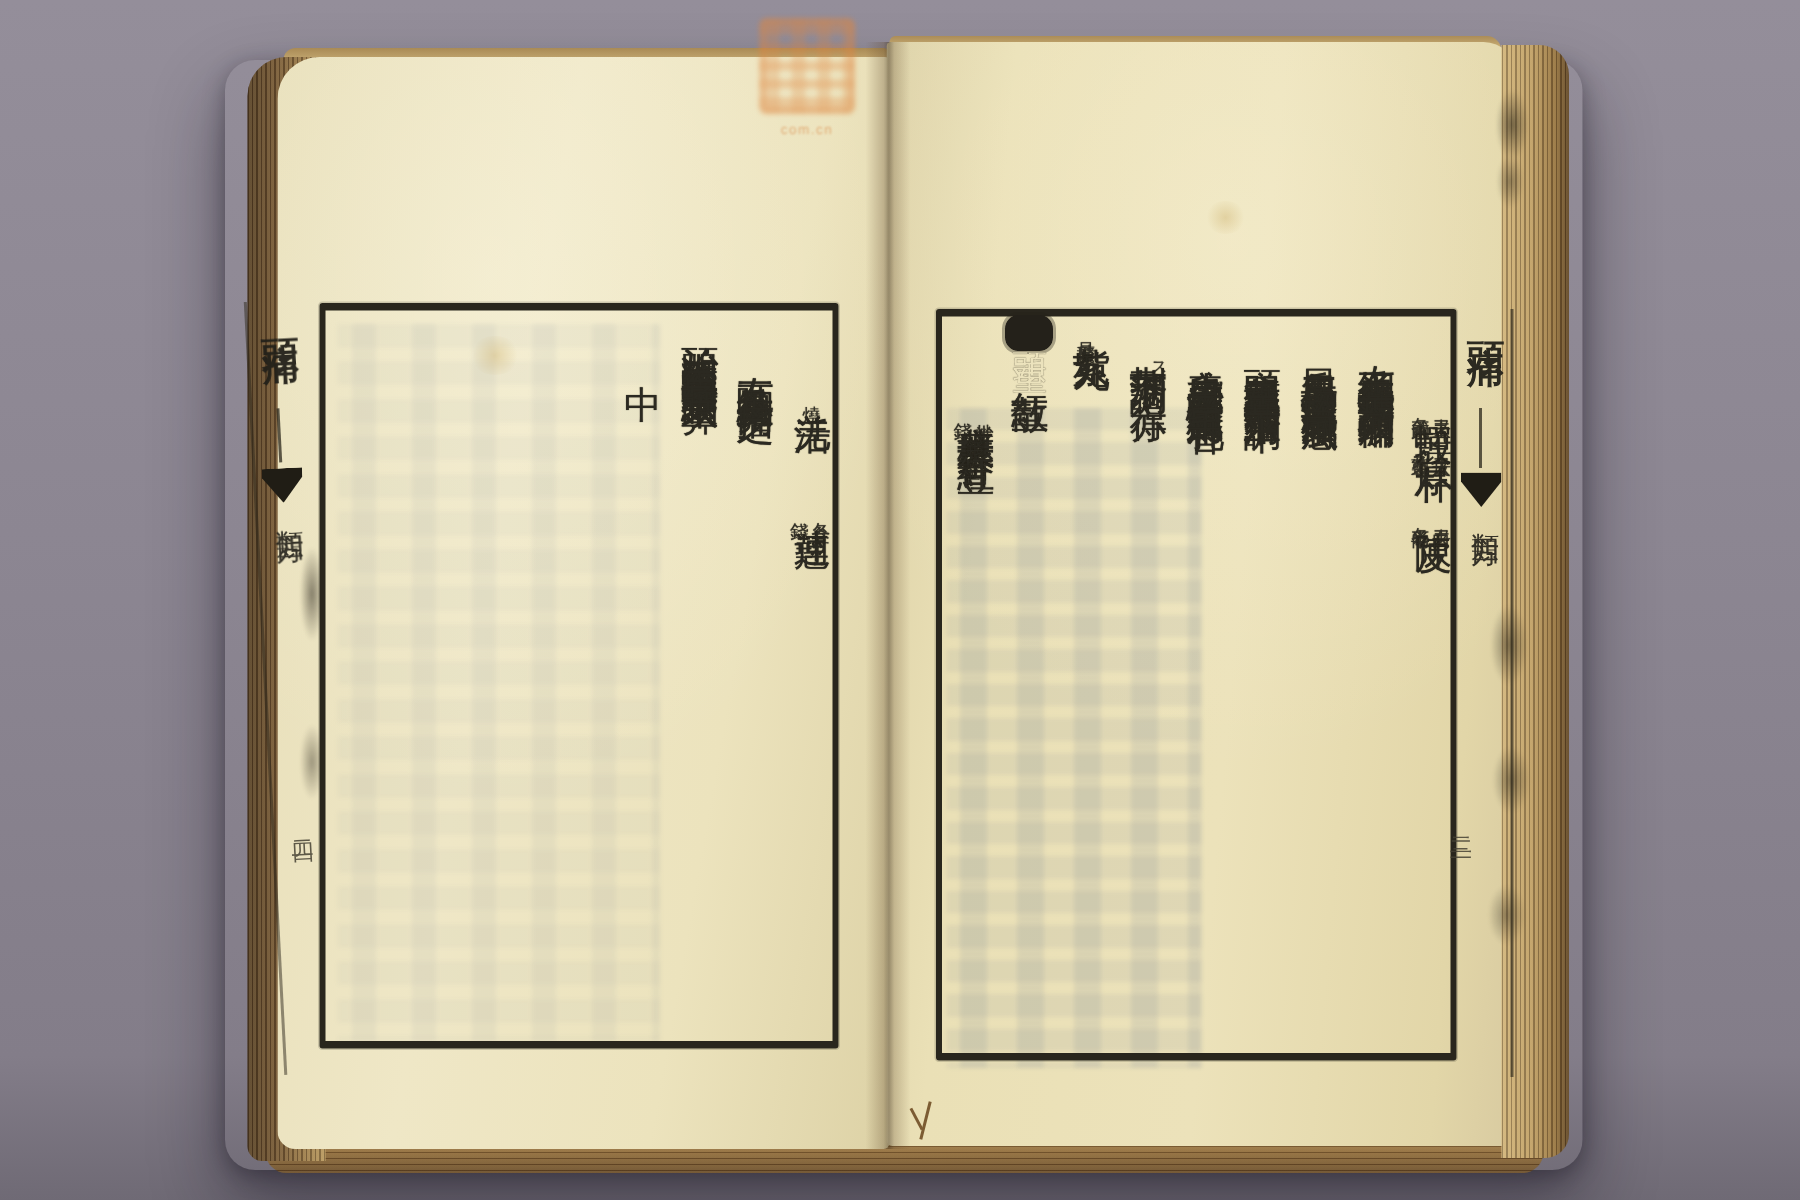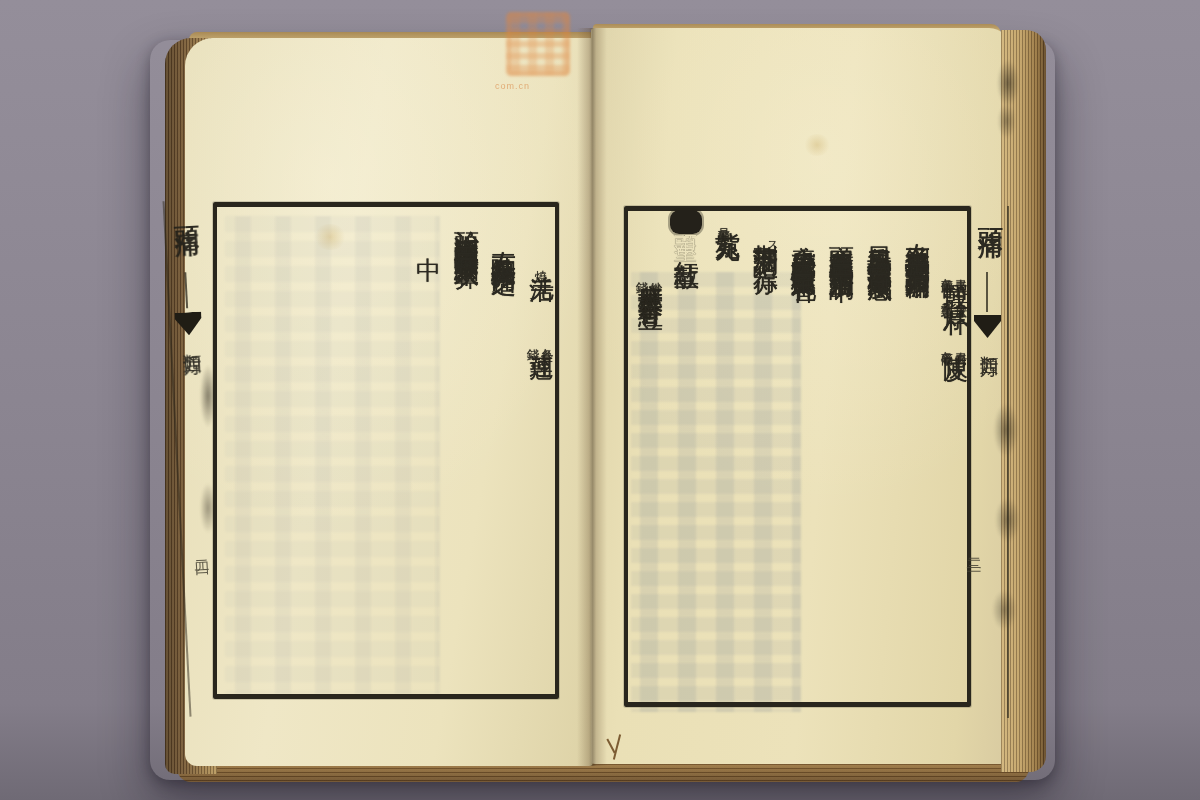--- a/index.html
+++ b/index.html
@@ -93,21 +93,21 @@
   .twig{position:absolute;left:444px;top:708px;width:22px;height:30px;}
   .twig i{position:absolute;display:block;background:#7c5c33;}
   .twig .t1{left:9px;top:2px;width:2px;height:26px;transform:rotate(14deg);}
   .twig .t2{left:3px;top:6px;width:2px;height:16px;transform:rotate(-28deg);}
   
   .watermark{position:absolute;left:495px;top:12px;width:86px;height:96px;opacity:.6;pointer-events:none;}
   .wm-seal{width:64px;height:64px;margin:0 auto;border:5px solid rgba(222,133,64,.55);border-radius:5px;
     filter:blur(1.6px);box-sizing:border-box;
     background:repeating-linear-gradient(0deg,rgba(222,133,64,.5) 0 6px,transparent 6px 12px),
                repeating-linear-gradient(90deg,rgba(222,133,64,.42) 0 9px,transparent 9px 17px);}
-  .wm-caption{margin-top:5px;text-align:left;font-size:9px;letter-spacing:1px;
+  .wm-caption{margin-top:5px;text-align:center;font-size:9px;letter-spacing:1px;
     color:rgba(214,122,52,.9);filter:blur(.7px);font-family:"Liberation Sans",sans-serif;}
 </style>
 </head>
 <body>
 
 <div class="book-shadow"></div>
 
 <div class="book">
 
   <div class="edge-bottom">

